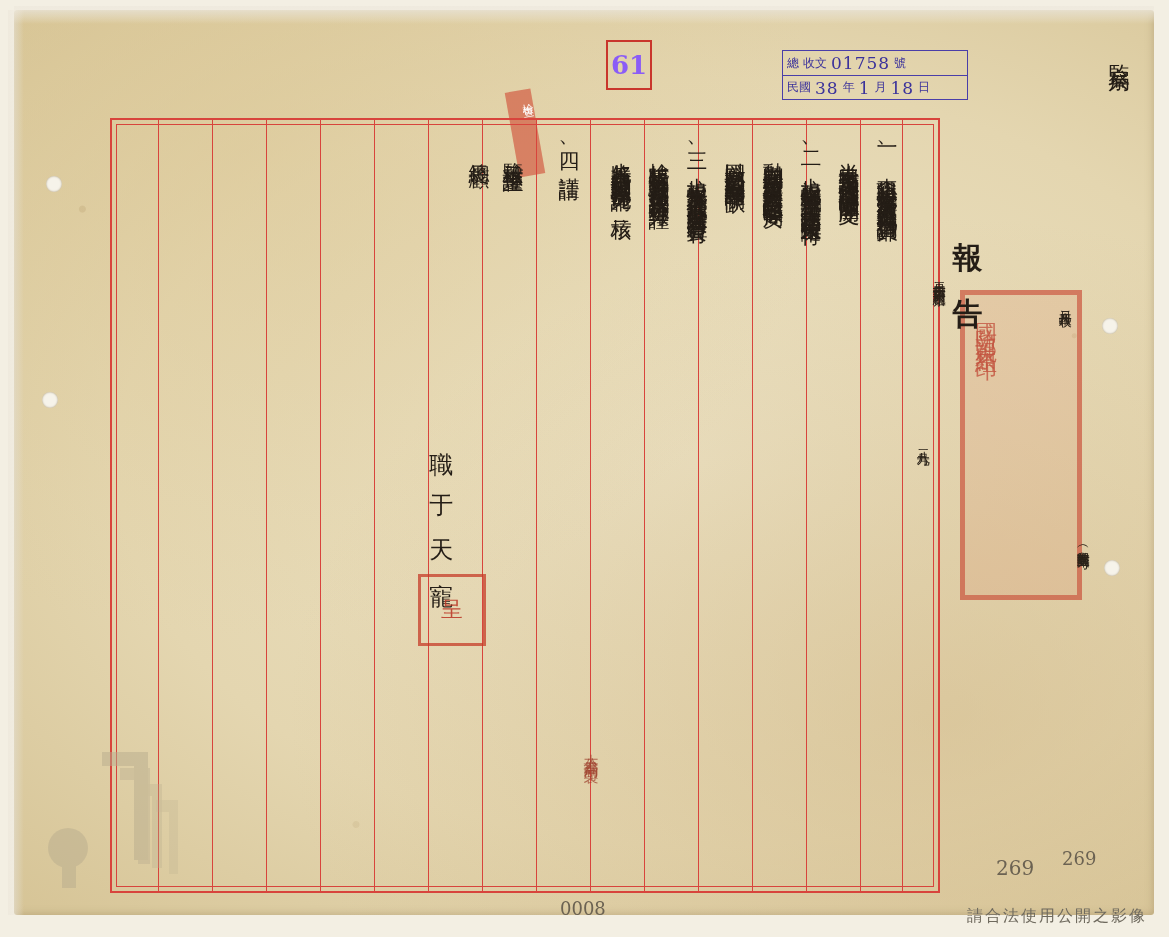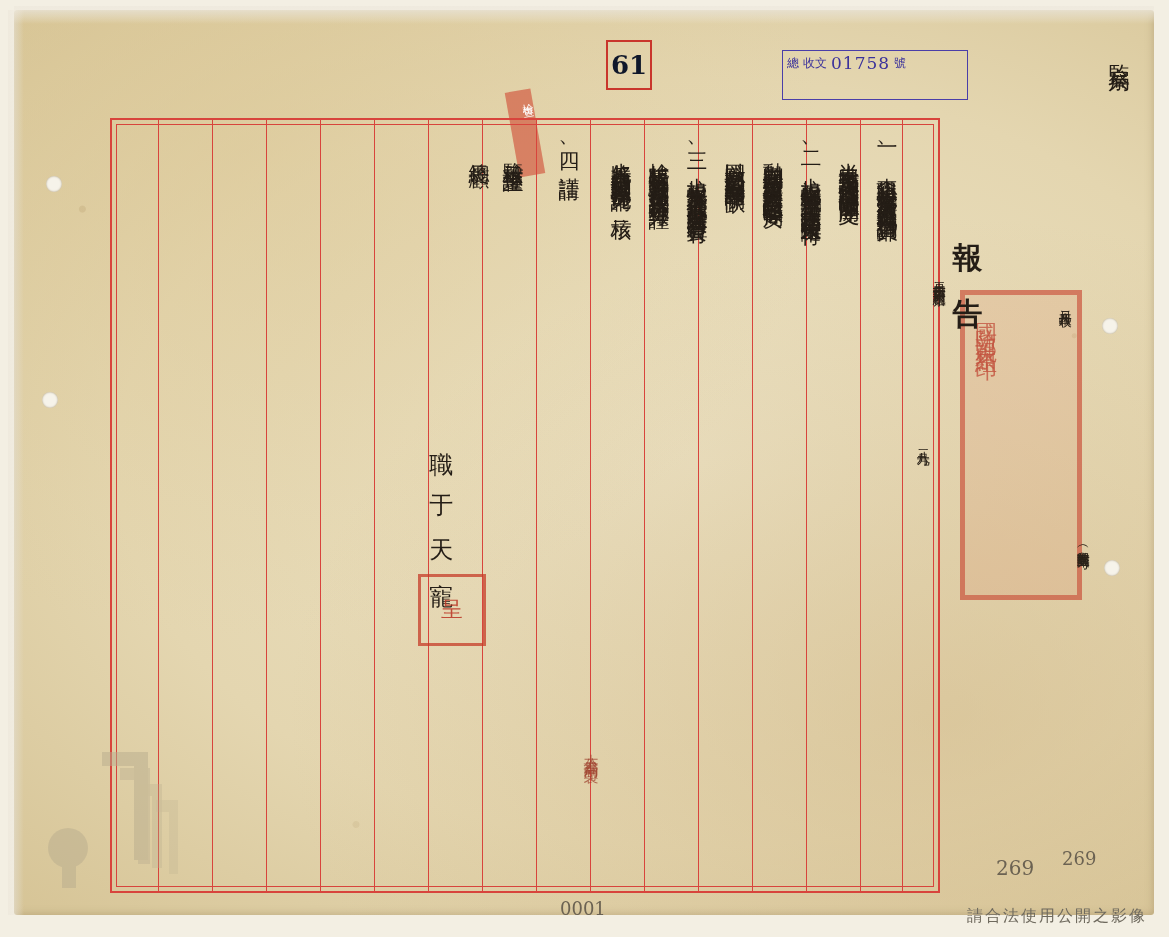--- a/index.html
+++ b/index.html
@@ -52,21 +52,21 @@
     white-space:nowrap;
   }
   .c-main{font-size:21px;}
   .c-title{font-size:30px;letter-spacing:10px;font-weight:bold;}
   .c-small{font-size:13px;color:#2a2219;letter-spacing:1px;}
   .c-sig{font-size:24px;letter-spacing:8px;}
   .c-med{font-size:22px;letter-spacing:4px;}
 
   
   .stamp-num{position:absolute;left:606px;top:40px;width:42px;height:46px;
-    border:2px solid #c9362c;color:#0f172a;font-size:26px;font-weight:bold;
+    border:2px solid #c9362c;color:#8b5cf6;font-size:26px;font-weight:bold;
     display:flex;align-items:center;justify-content:center;font-family:"DejaVu Serif",serif;}
   .stamp-reg{position:absolute;left:782px;top:50px;width:184px;height:48px;
     border:1.5px solid #4a3ea8;color:#3b329b;font-size:12px;}
   .stamp-reg .r{display:flex;height:24px;align-items:center;gap:4px;padding:0 4px;box-sizing:border-box;}
   .stamp-reg .r+.r{border-top:1.5px solid #4a3ea8;}
   .stamp-reg .hand{color:#3b329b;font-size:17px;font-family:"DejaVu Serif",serif;letter-spacing:1px;}
 
   .stamp-big{position:absolute;left:960px;top:290px;width:112px;height:300px;
     border:5px solid rgba(198,60,40,.72);opacity:.78;
     background:rgba(210,95,60,.14);}
@@ -103,20 +103,29 @@
   <div class="hole" style="left:1104px;top:560px;"></div>
 
   <div class="stamp-num">61</div>
 
   <div class="stamp-reg">
     <div class="r">
       <span>總</span>
       <span>收文</span>
       <span class="hand">01758</span>
       <span>號</span>
+    </div>
+    <div class="r">
+      <span>民國</span>
+      <span class="hand">38</span>
+      <span>年</span>
+      <span class="hand">1</span>
+      <span>月</span>
+      <span class="hand">18</span>
+      <span>日</span>
     </div>
   </div>
 
   <div class="col c-med" style="left:1108px;top:46px;">監察局</div>
 
   <div class="stamp-slip">檢查</div>
 
   <div class="frame">
     <div class="inner"></div>
     <div class="vline" style="left:46px;"></div>
@@ -157,21 +166,21 @@
   <div class="col c-main" style="left:610px;top:146px;">先將其自由行動規避職務部份先請  核示</div>
   <div class="col c-main" style="left:558px;top:136px;">四、謹請</div>
   <div class="col c-main" style="left:502px;top:146px;">鑒核示遵謹呈</div>
   <div class="col c-main" style="left:468px;top:146px;">總長顧</div>
 
   <div class="col c-sig" style="left:428px;top:432px;">職 于 天 寵</div>
   <div class="stamp-seal">呈</div>
 
   <div class="stamp-printer">大公書局印製</div>
 
-  <div class="pencil" style="left:560px;top:898px;font-size:18px;">0001</div>
+  <div class="pencil" style="left:560px;top:898px;font-size:18px;">0008</div>
   <div class="pencil" style="left:996px;top:856px;font-size:20px;">269</div>
   <div class="pencil" style="left:1062px;top:848px;font-size:18px;">269</div>
 
   <svg class="wm" viewBox="0 0 160 150">
     <g fill="#b9ad8e">
       <path d="M60 10 h46 v108 h-14 V24 h-32 z"></path>
       <path d="M78 26 h30 v96 h-12 V38 h-18 z" opacity=".8"></path>
       <path d="M96 42 h24 v84 h-10 V54 h-14 z" opacity=".65"></path>
       <path d="M114 58 h22 v74 h-9 V70 h-13 z" opacity=".5"></path>
       <circle cx="26" cy="106" r="20"></circle>

